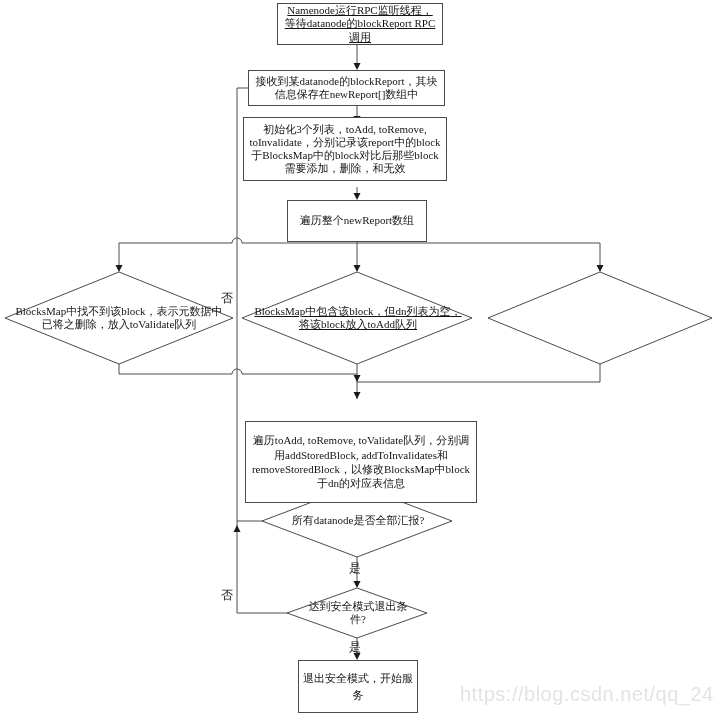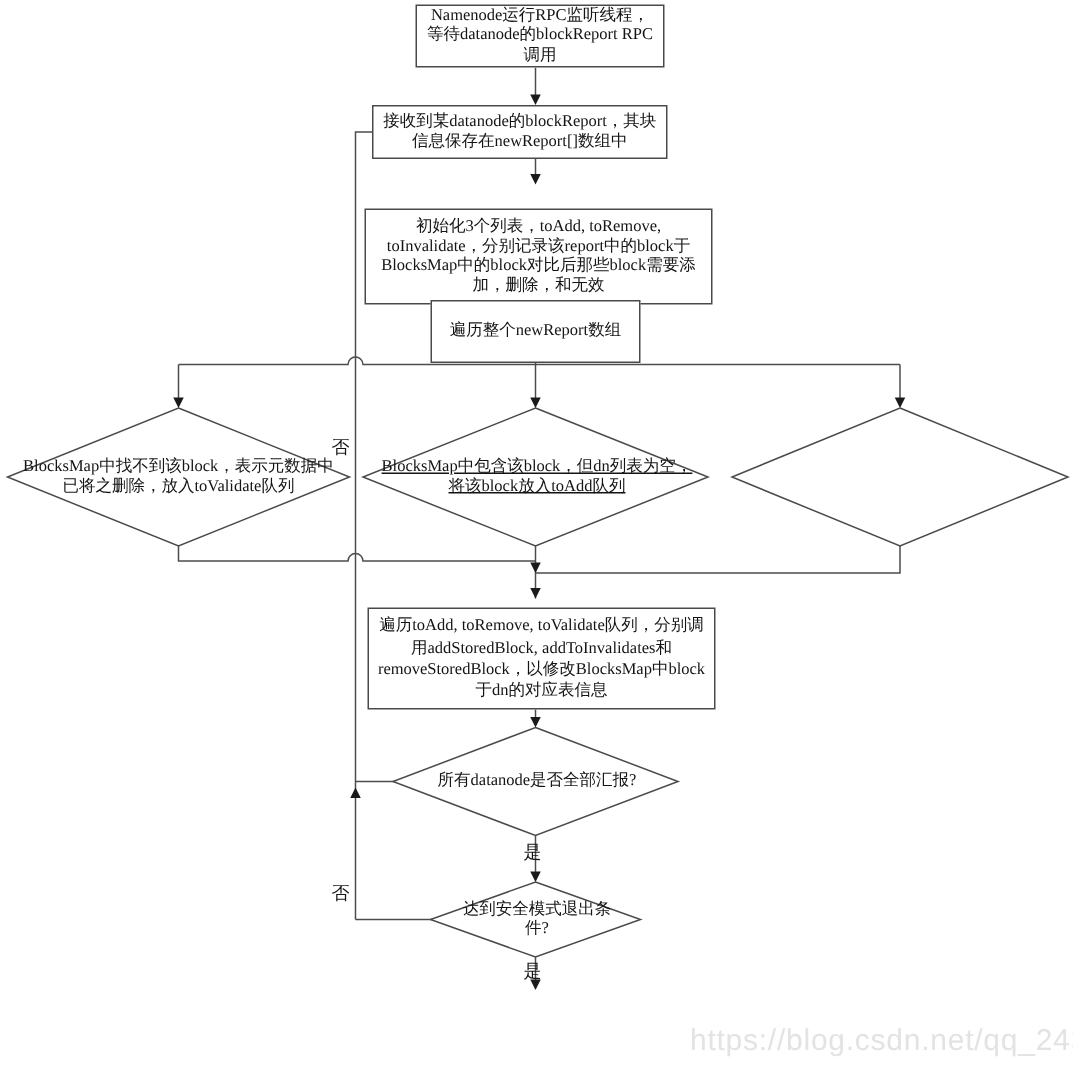--- a/index.html
+++ b/index.html
@@ -37,25 +37,25 @@
     background:var(--node_fill);
     border:1px solid var(--border_color);
     padding:2px 4px;
   }
   .dtext{padding:0 2px;}
   .lbl{
     position:absolute;
     font-size:12px;color:var(--text_color);
     line-height:1;
   }
-  #n-box1{left:277px;top:3px;width:166px;height:42px;}
+  #n-box1{left:277px;top:3px;width:166px;height:42px;text-decoration:underline;}
   #n-box2{left:248px;top:70px;width:197px;height:36px;}
-  #n-box3{left:243px;top:139px;width:232px;height:64px;line-height:1.18;font-family:Liberation Serif, serif;}
+  #n-box3{left:243px;top:117px;width:204px;height:64px;line-height:1.18;font-family:Liberation Serif, serif;}
   #n-box4{left:287px;top:200px;width:140px;height:42px;}
-  #n-box5{left:245px;top:405px;width:232px;height:68px;line-height:1.3;}
+  #n-box5{left:245px;top:421px;width:232px;height:82px;line-height:1.3;}
   #n-box6{left:298px;top:660px;width:120px;height:53px;line-height:1.5;}
   #t-dleft{left:12px;top:294px;width:214px;height:48px;}
   #t-dmid{left:250px;top:294px;width:216px;height:48px;text-decoration:underline;}
   #t-dright{left:492px;top:294px;width:216px;height:48px;}
   #t-dall{left:275px;top:510px;width:166px;height:22px;}
   #t-dsafe{left:300px;top:596px;width:116px;height:34px;}
   #lbl-yes1{left:349px;top:562px;}
   #lbl-yes2{left:349px;top:641px;}
   #lbl-no1{left:221px;top:292px;}
   #lbl-no2{left:221px;top:589px;}
@@ -112,20 +112,21 @@
     <polygon class="arrowhead" points="353.5,653 360.5,653 357,660"></polygon>
     <polygon class="arrowhead" points="233.5,532 240.5,532 237,525"></polygon>
     <polygon class="arrowhead" points="251,84.5 251,91.5 258,88"></polygon>
   </svg>
 
   <div class="node rect" id="n-box1">Namenode运行RPC监听线程，等待datanode的blockReport RPC调用</div>
   <div class="node rect" id="n-box2">接收到某datanode的blockReport，其块信息保存在newReport[]数组中</div>
   <div class="node rect" id="n-box3">初始化3个列表，toAdd, toRemove, toInvalidate，分别记录该report中的block于BlocksMap中的block对比后那些block需要添加，删除，和无效</div>
   <div class="node rect" id="n-box4">遍历整个newReport数组</div>
   <div class="node rect" id="n-box5">遍历toAdd, toRemove, toValidate队列，分别调用addStoredBlock, addToInvalidates和removeStoredBlock，以修改BlocksMap中block于dn的对应表信息</div>
+  <div class="node rect" id="n-box6">退出安全模式，开始服务</div>
 
   <div class="node dtext" id="t-dleft">BlocksMap中找不到该block，表示元数据中已将之删除，放入toValidate队列</div>
   <div class="node dtext" id="t-dmid">BlocksMap中包含该block，但dn列表为空，将该block放入toAdd队列</div>
   <div class="node dtext" id="t-dsafe">达到安全模式退出条件?</div>
   <div class="node dtext" id="t-dall">所有datanode是否全部汇报?</div>
 
   <span class="lbl" id="lbl-yes1">是</span>
   <span class="lbl" id="lbl-yes2">是</span>
   <span class="lbl" id="lbl-no1">否</span>
   <span class="lbl" id="lbl-no2">否</span>

